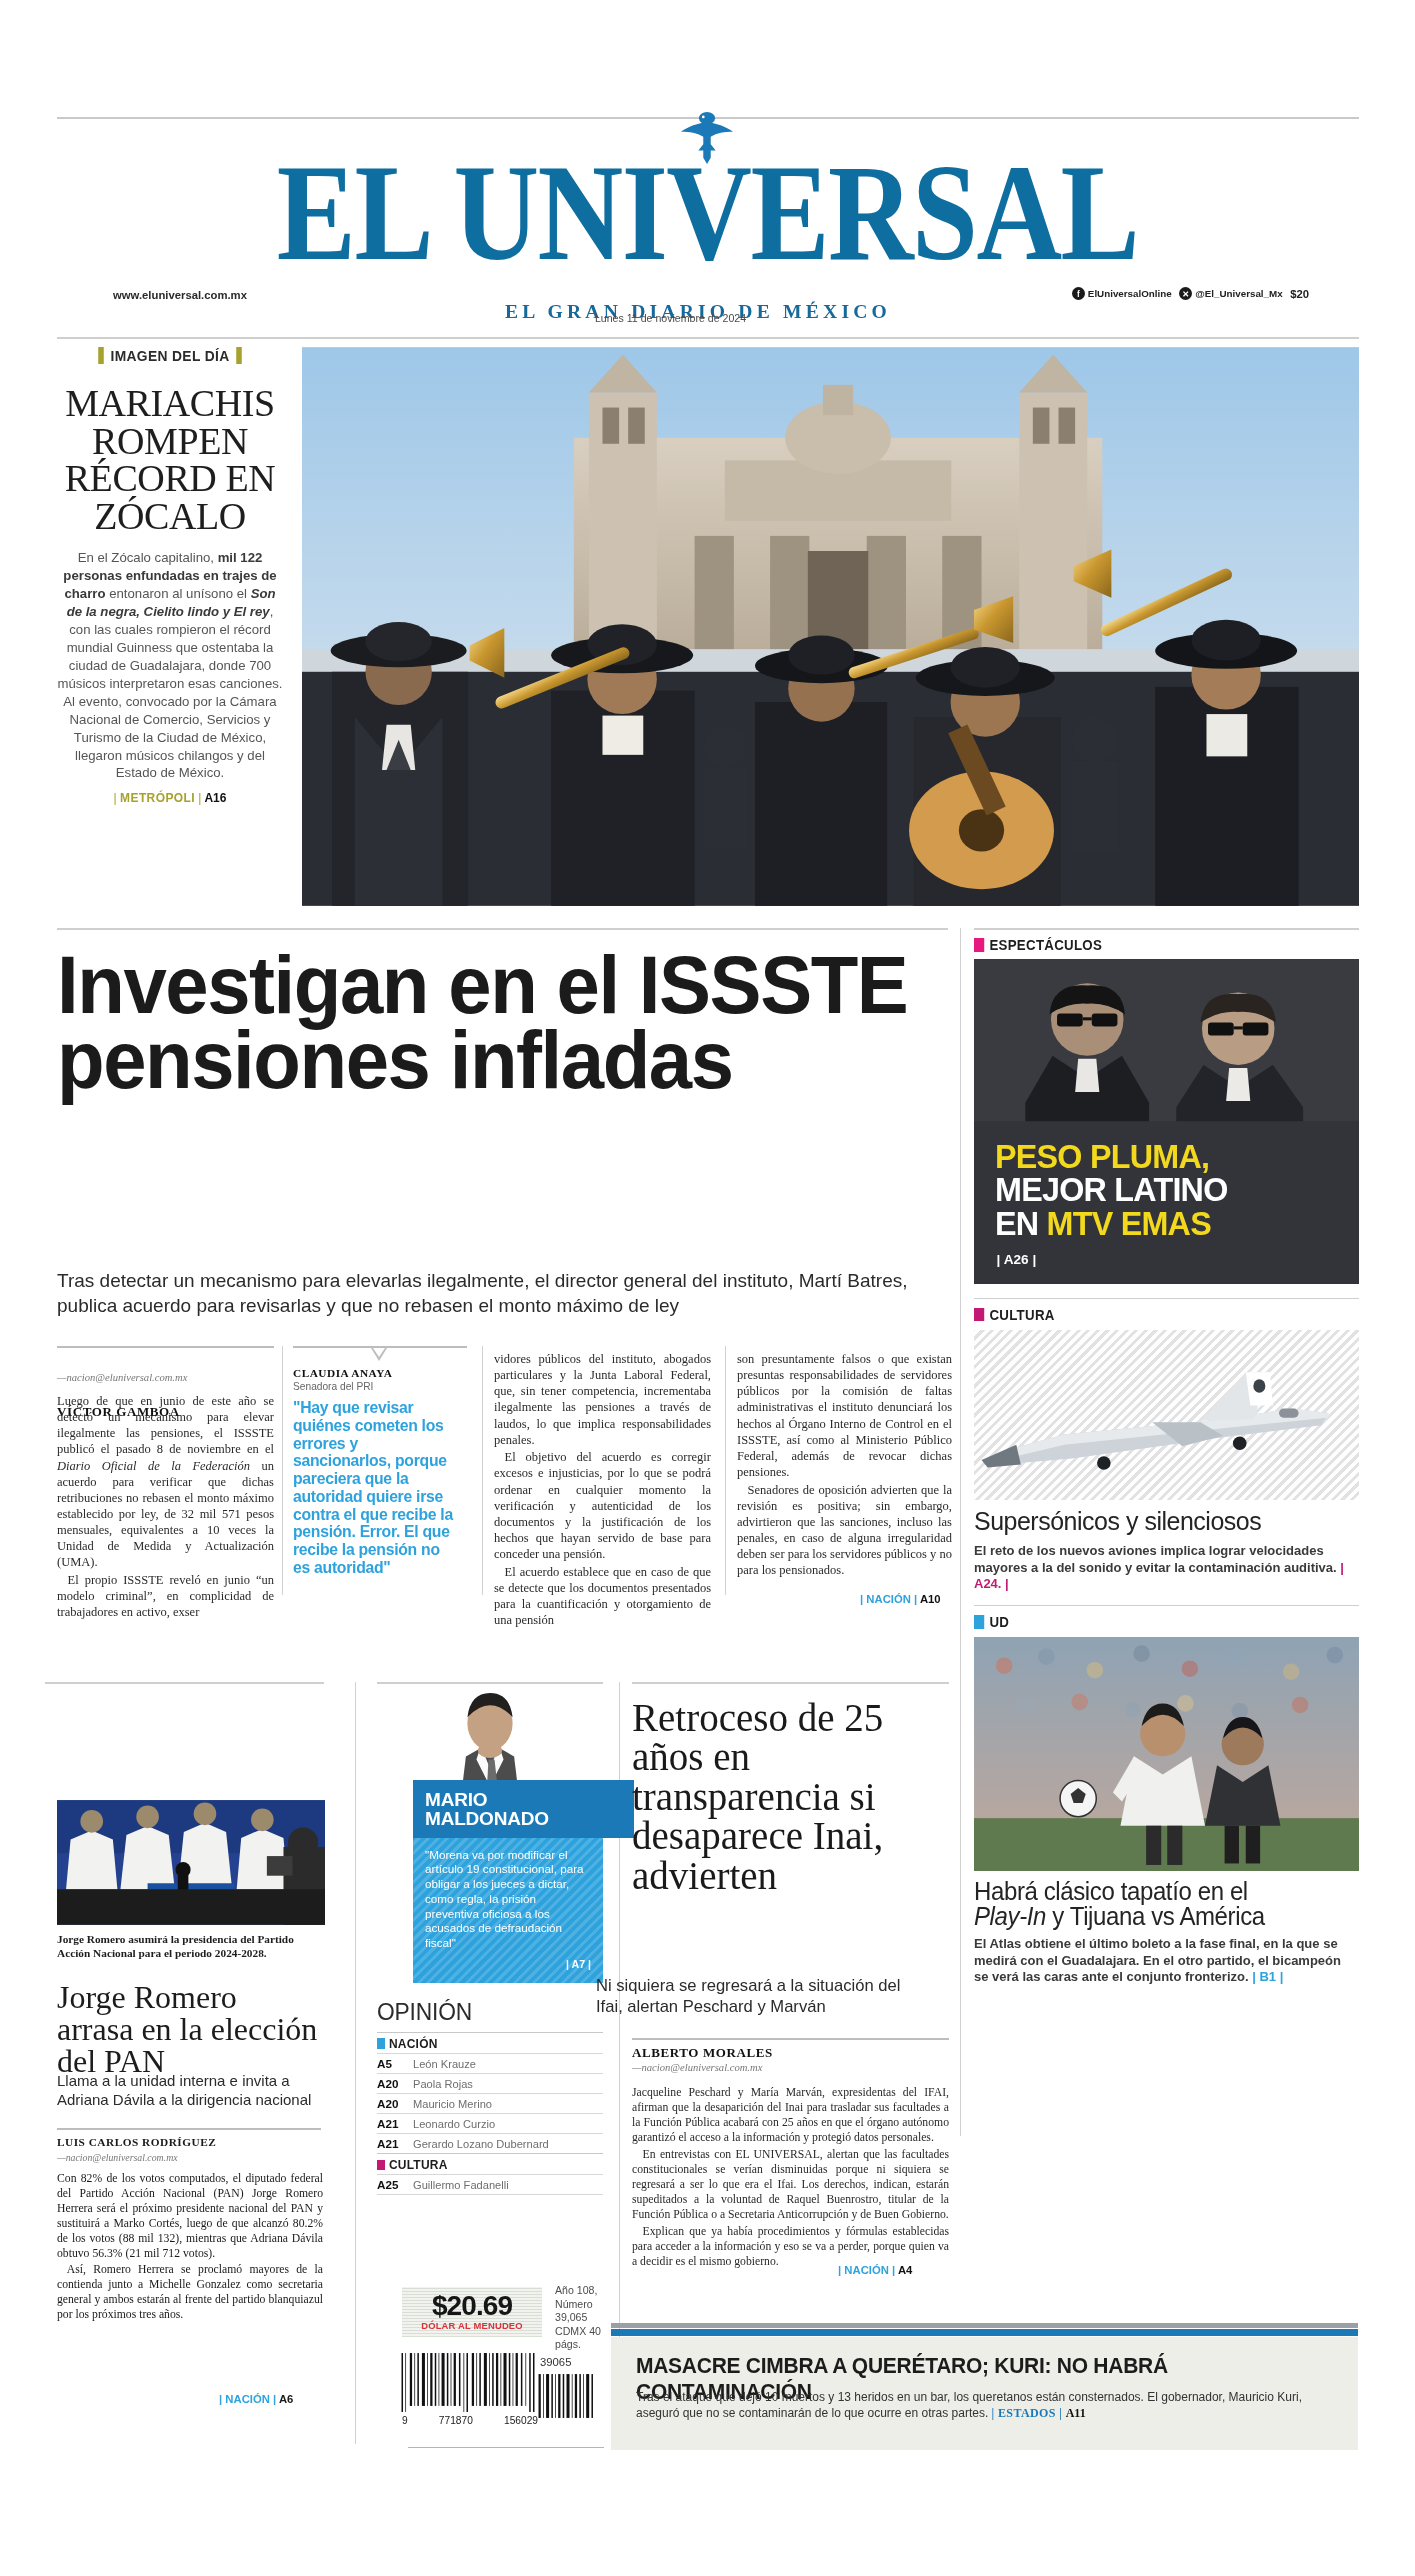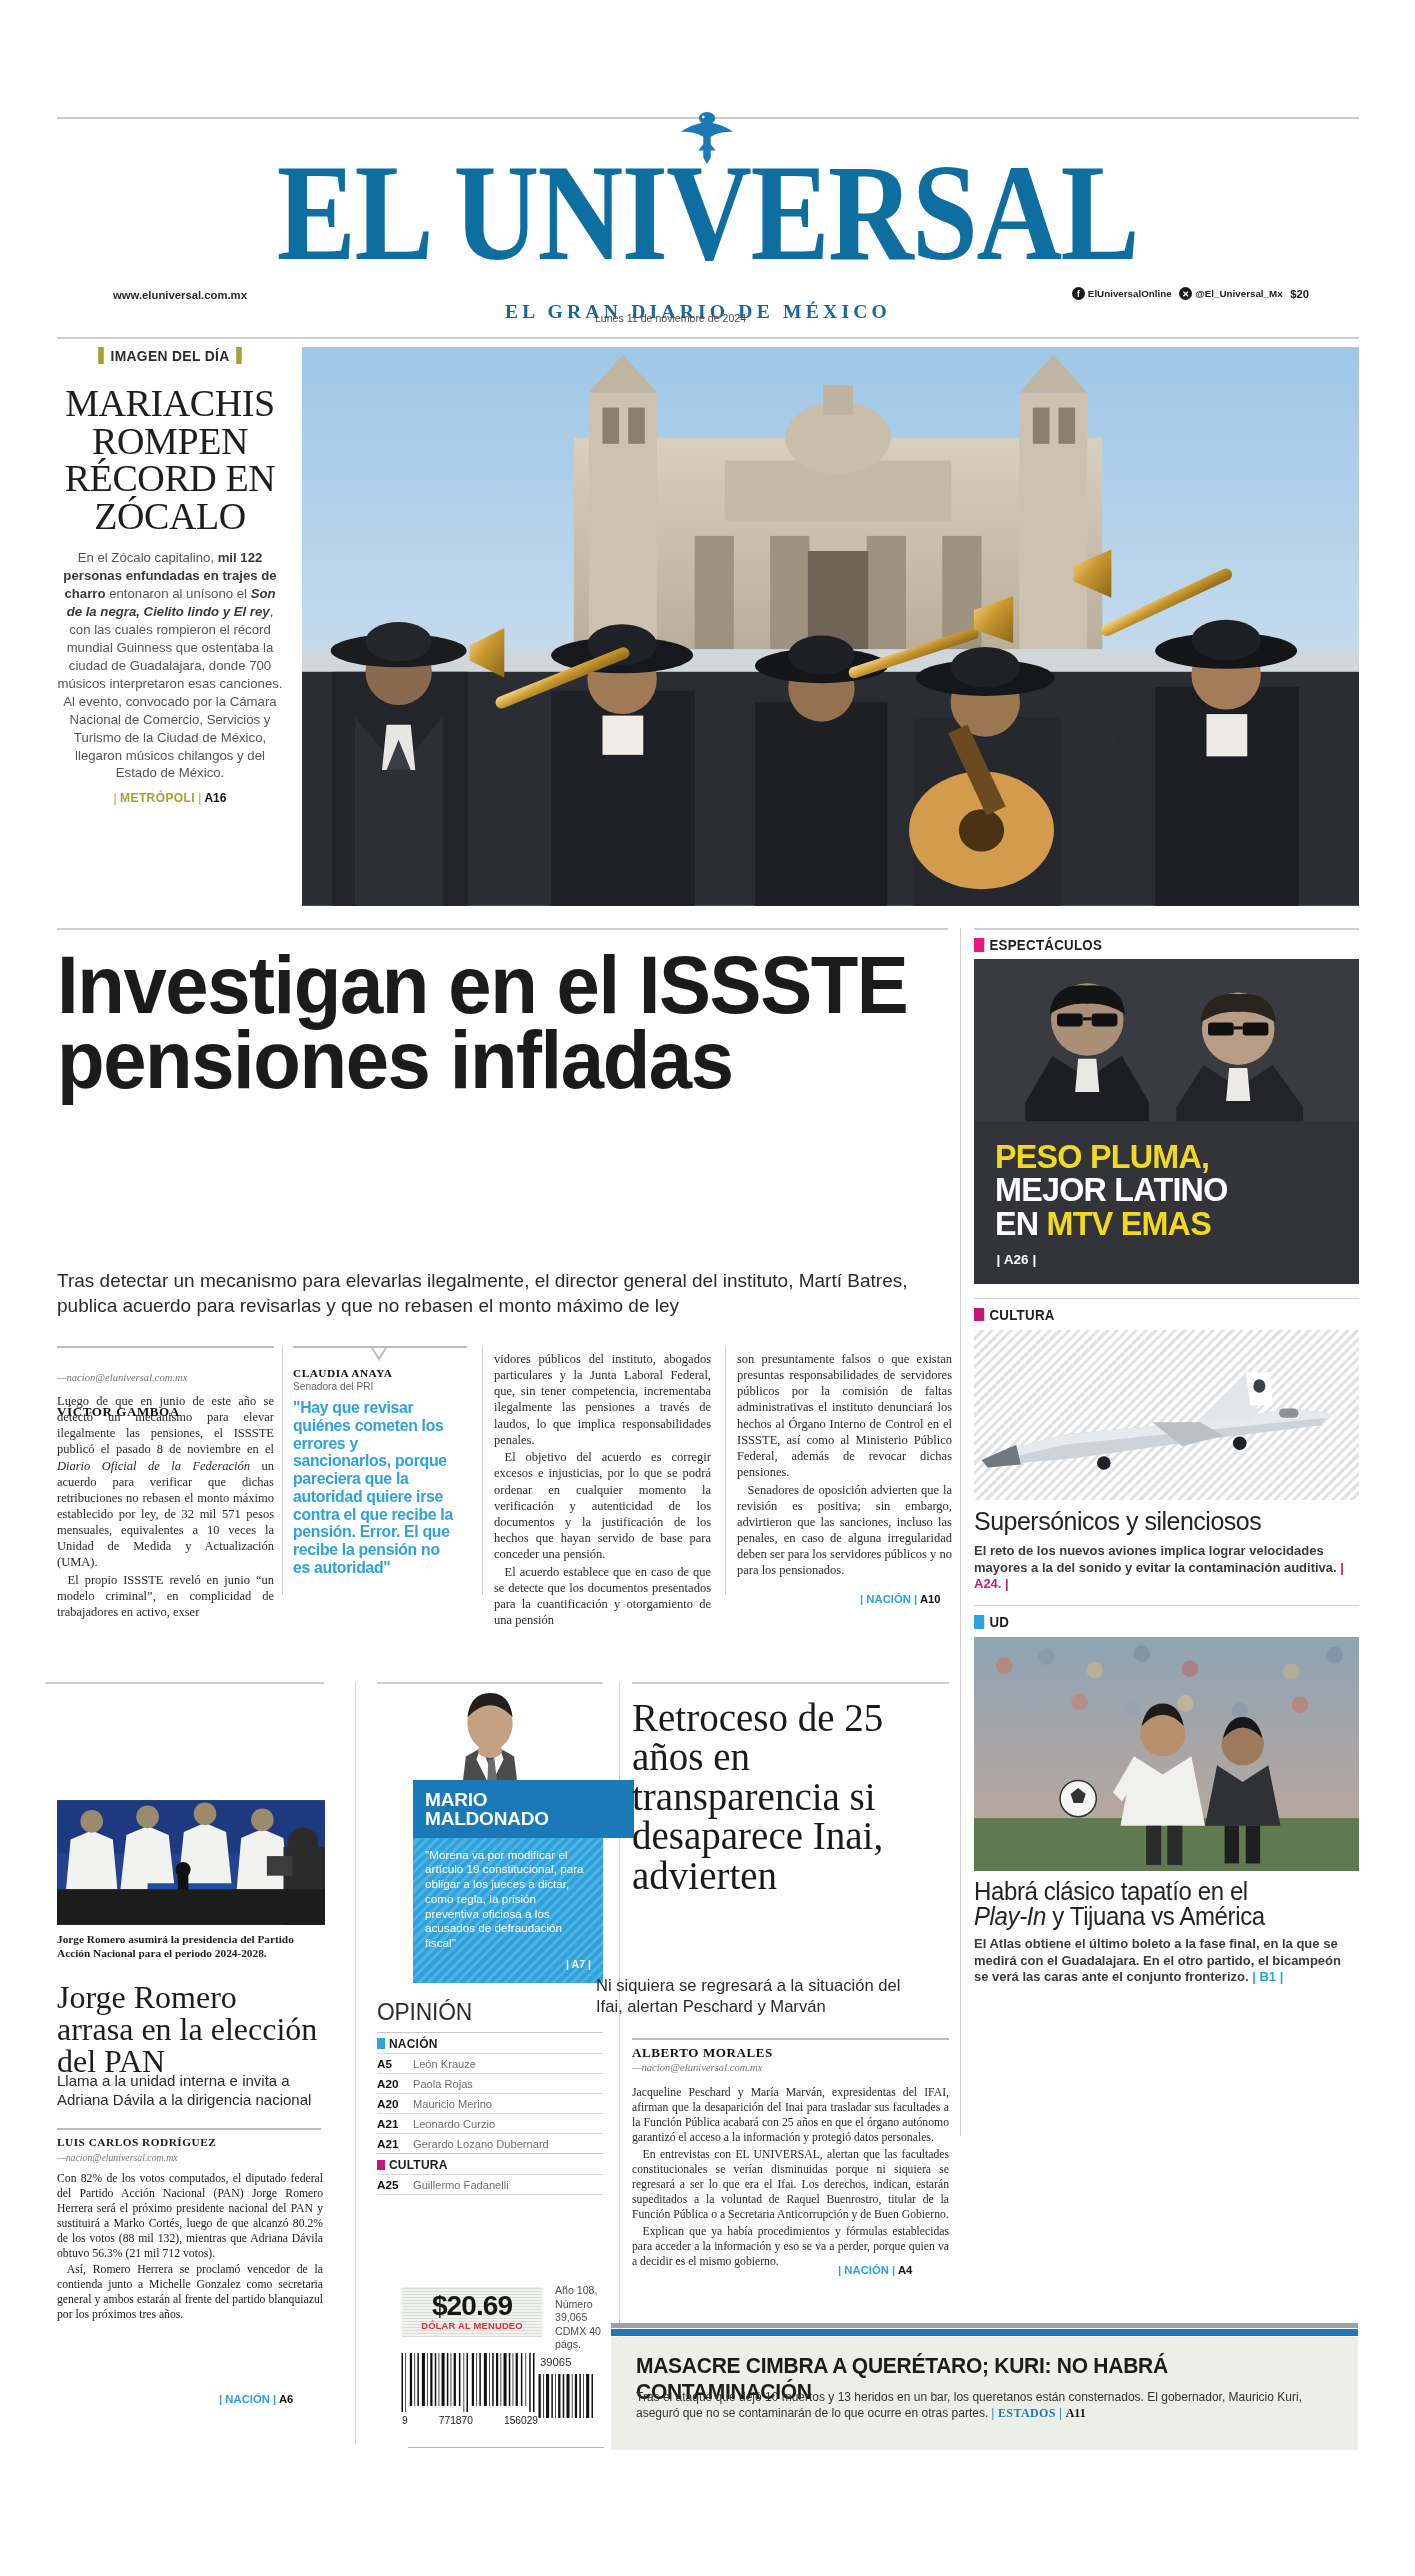--- a/index.html
+++ b/index.html
@@ -562,21 +562,21 @@
     </svg>
   </div>
   <div class="pan-cap">Jorge Romero asumirá la presidencia del Partido Acción Nacional para el periodo 2024-2028.</div>
   <div class="pan-head">Jorge Romero arrasa en la elección del PAN</div>
   <div class="pan-sub">Llama a la unidad interna e invita a Adriana Dávila a la dirigencia nacional</div>
   <div class="pan-byl-rule"></div>
   <div class="pan-byl">LUIS CARLOS RODRÍGUEZ</div>
   <div class="pan-mail">—nacion@eluniversal.com.mx</div>
   <div class="pan-body">
     <p class="first">Con 82% de los votos computados, el diputado federal del Partido Acción Nacional (PAN) Jorge Romero Herrera será el próximo presidente nacional del PAN y sustituirá a Marko Cortés, luego de que alcanzó 80.2% de los votos (88 mil 132), mientras que Adriana Dávila obtuvo 56.3% (21 mil 712 votos).</p>
-    <p>Así, Romero Herrera se proclamó vencedor de la contienda junto a Michelle Gonzalez como secretaria general y ambos estarán al frente del partido blanquiazul por los próximos tres años.</p>
+    <p>Así, Romero Herrera se proclamó mayores de la contienda junto a Michelle Gonzalez como secretaria general y ambos estarán al frente del partido blanquiazul por los próximos tres años.</p>
   </div>
   <div class="pan-ref">
     <span class="s" style="color:#2da2dd">|</span>
     <span style="color:#2da2dd">NACIÓN</span>
     <span class="s" style="color:#2da2dd">|</span>
     <span class="p">A6</span>
   </div>
 
   <div class="vrule" style="left:355px; top:1682px; height:762px;"></div>
   <div class="vrule" style="left:619px; top:1682px; height:762px;"></div>

